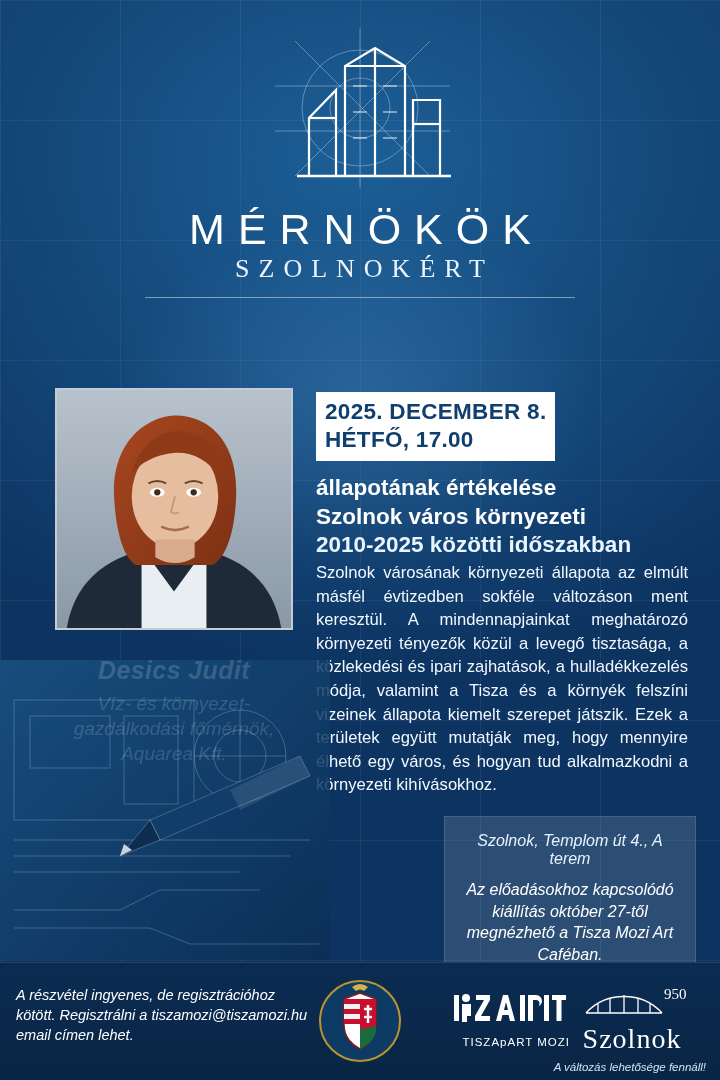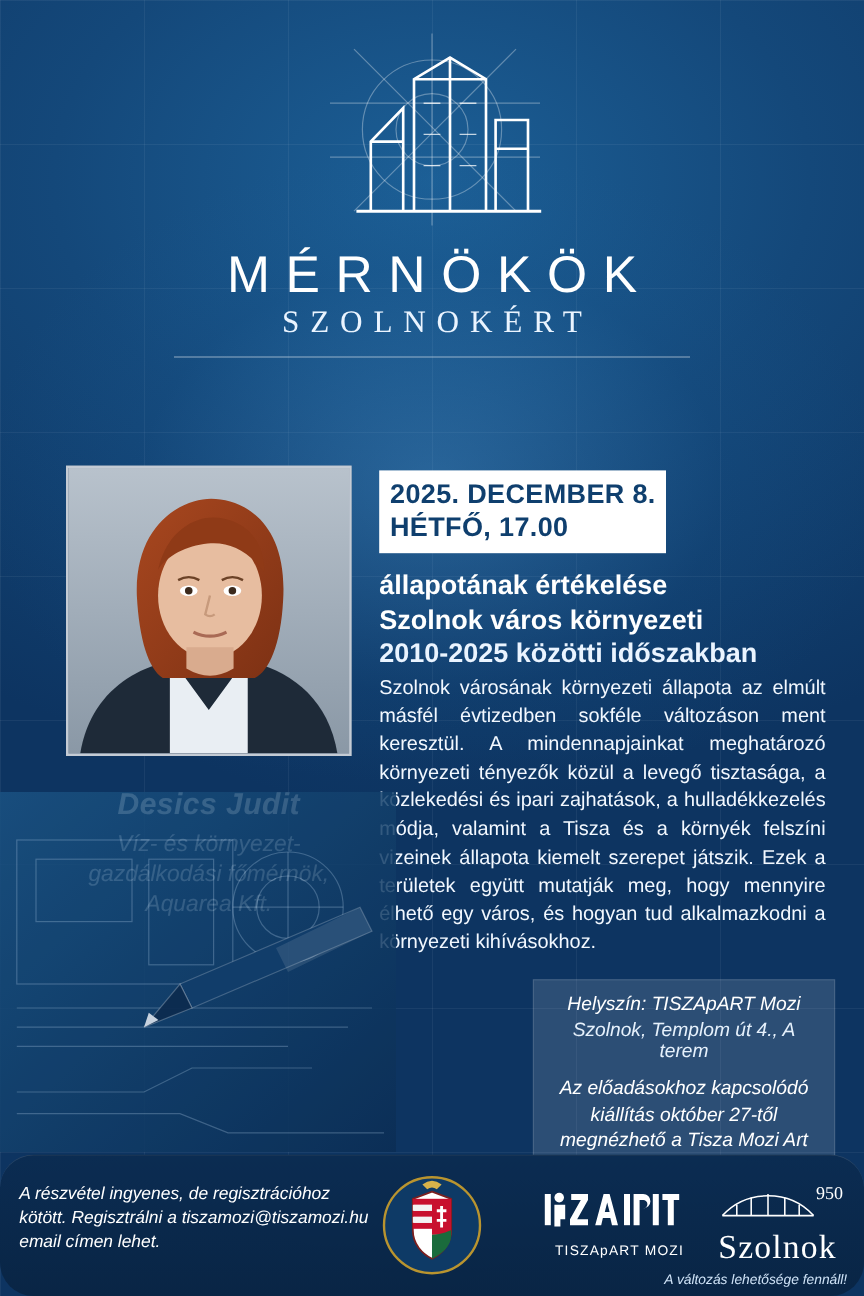--- a/index.html
+++ b/index.html
@@ -121,30 +121,29 @@
   .blueprint {
     position: absolute; left: 0; bottom: 120px; width: 330px; height: 300px;
     opacity: 0.85;
   }
 
   
   .footer {
     position: absolute; left: 0; right: 0; bottom: 0; height: 118px;
     background: linear-gradient(180deg, #0b2c52 0%, #092545 100%);
     border-top: 1px solid rgba(255,255,255,0.12);
-    border-radius: 28px;
   }
   .footer-note {
     position: absolute; left: 16px; top: 22px; width: 292px;
     font-size: 14.5px; font-style: italic; line-height: 1.38; color: #ffffff;
   }
   .coat { position: absolute; left: 318px; top: 16px; width: 84px; height: 84px; }
   .tiszapart { position: absolute; left: 452px; top: 26px; width: 118px; text-align: right; }
   .tiszapart-label { margin-top: 5px; font-size: 11.5px; letter-spacing: 1px; color: #fff; }
-  .szolnok-logo { position: absolute; left: 592px; top: 22px; width: 112px; text-align: center; }
+  .szolnok-logo { position: absolute; left: 576px; top: 22px; width: 112px; text-align: center; }
   .szolnok-word { font-size: 28px; letter-spacing: 1px; color: #fff; font-family: "Liberation Serif", serif; }
   .tagline {
     position: absolute; right: 14px; bottom: 7px;
     font-size: 11.5px; font-style: italic; color: #cfe3f7;
   }
 </style>
 </head>
 <body>
 
 <div class="poster">
@@ -274,21 +273,20 @@
       <g>
         <path d="M150 160 L300 96 L310 116 L160 180 Z" fill="#123f6c" stroke="rgba(255,255,255,0.25)"></path>
         <path d="M150 160 L160 180 L120 196 Z" fill="#0c2b4e" stroke="rgba(255,255,255,0.3)"></path>
         <path d="M132 190 L120 196 L124 184 Z" fill="#e8eef5"></path>
         <path d="M230 130 L300 96 L310 116 L240 150 Z" fill="rgba(255,255,255,0.12)"></path>
       </g>
     </svg>
   </div>
 
   <div class="venue">
-    <div class="venue-line1">Helyszín: TISZApART Mozi</div>
     <div class="venue-line2">Szolnok, Templom út 4., A terem</div>
     <div class="venue-note">Az előadásokhoz kapcsolódó kiállítás október 27-től megnézhető a Tisza Mozi Art Caféban.</div>
   </div>
 
   <div class="footer">
     <div class="footer-note">A részvétel ingyenes, de regisztrációhoz kötött. Regisztrálni a tiszamozi@tiszamozi.hu email címen lehet.</div>
 
     <div class="coat">
       <svg viewBox="0 0 84 84" xmlns="http://www.w3.org/2000/svg">
         <circle cx="42" cy="42" r="40" fill="#0e3a66" stroke="#b9942f" stroke-width="2"></circle>

